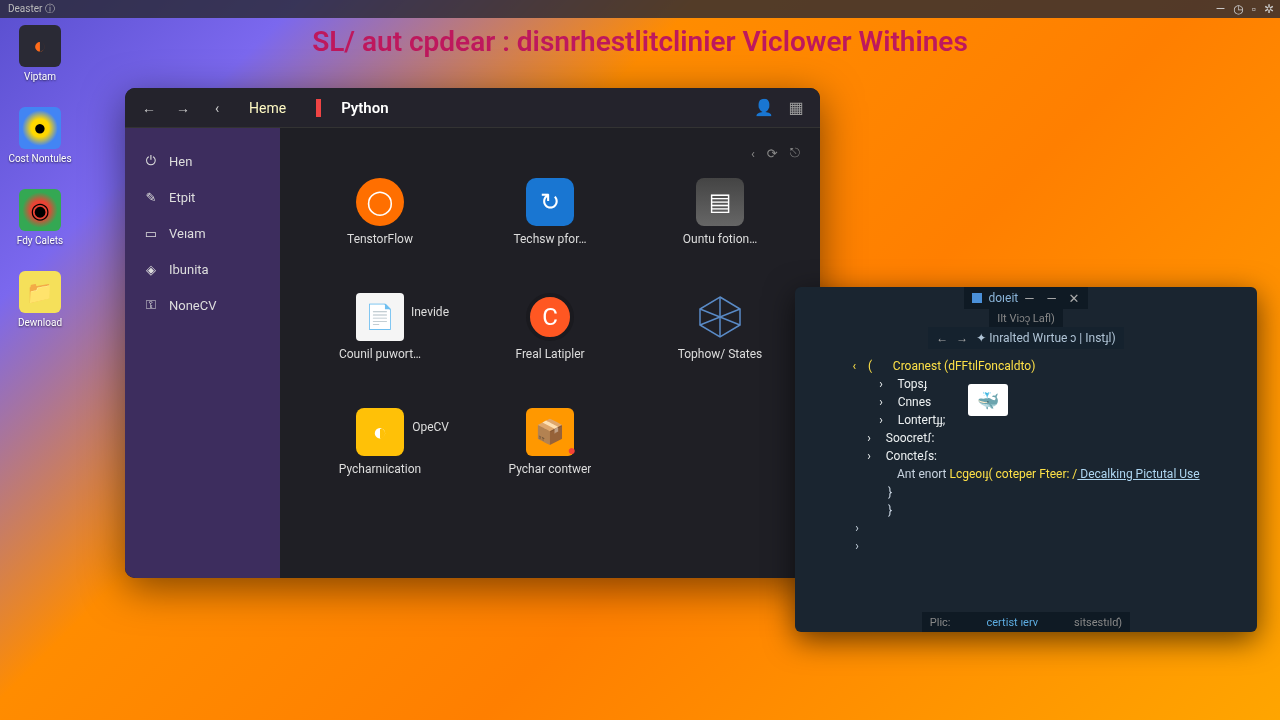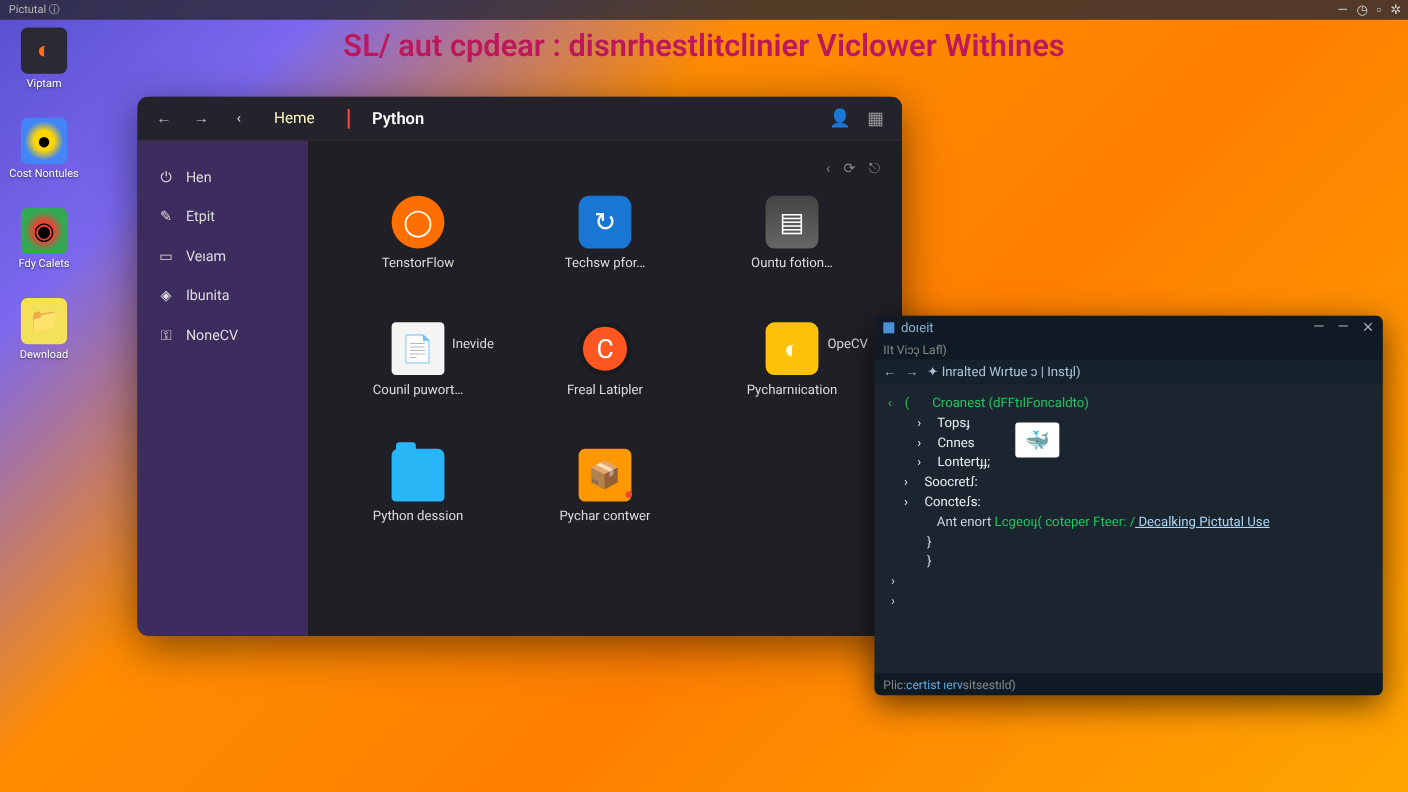--- a/index.html
+++ b/index.html
@@ -13,21 +13,21 @@
 .desktop-icon .lbl { color: #fff; font-size: 10px; text-align: left; text-shadow: 0 1px 2px rgba(0,0,0,0.6); }
 .ic-v { background: #2a2a35; color: #ff6b1a; }
 .ic-c { background: radial-gradient(circle, #ffd700 30%, #4285f4 60%); }
 .ic-p { background: radial-gradient(circle, #ea4335 30%, #34a853 60%); }
 .ic-d { background: #f5e05a; color: #8b7500; }
 .headline { position: absolute; top: 25px; left: 270px; right: 270px; text-align: center; color: #be185d; font-size: 28px; font-weight: 600; }
 .fm-window { position: absolute; top: 88px; left: 125px; width: 695px; height: 490px; background: #1a1a1f; border-radius: 10px; box-shadow: 0 10px 40px rgba(0,0,0,0.5); display: flex; flex-direction: column; overflow: hidden; }
 .fm-titlebar { height: 40px; background: #24232c; display: flex; align-items: center; padding: 0 12px; gap: 10px; border-bottom: 1px solid #333; }
 .nav-btn { width: 24px; height: 24px; display: flex; align-items: center; justify-content: center; color: #ccc; cursor: pointer; font-size: 14px; }
 .breadcrumb-item { color: #fef9c3; font-size: 14px; padding: 4px 10px; cursor: pointer; }
-.breadcrumb-current { color: #fff; font-weight: 600; font-size: 15px; border-left: 2px solid #ef4444; padding-left: 20px; margin-left: 10px; }
+.breadcrumb-current { color: #fff; font-weight: 600; font-size: 15px; border-left: 5px solid #ef4444; padding-left: 20px; margin-left: 10px; }
 .titlebar-right { margin-left: auto; display: flex; gap: 8px; }
 .tb-icon { width: 24px; height: 24px; display: flex; align-items: center; justify-content: center; color: #999; cursor: pointer; }
 .fm-body { flex: 1; display: flex; }
 .fm-sidebar { width: 155px; background: #3d2d5e; padding: 15px 0; }
 .sb-item { display: flex; align-items: center; gap: 10px; padding: 10px 18px; color: #ddd; font-size: 13px; cursor: pointer; }
 .sb-ic { width: 16px; height: 16px; display: inline-flex; align-items: center; justify-content: center; font-size: 13px; }
 .fm-content { flex: 1; background: #1f1f25; padding: 10px 20px; display: flex; flex-direction: column; }
 .content-bar { height: 30px; display: flex; align-items: center; justify-content: flex-end; gap: 12px; color: #888; font-size: 13px; }
 .content-bar span { cursor: pointer; }
 .grid-area { flex: 1; display: grid; grid-template-columns: repeat(3, 1fr); grid-auto-rows: 100px; gap: 15px 10px; padding-top: 10px; }
@@ -40,45 +40,45 @@
 .gi-tech { background: #1976d2; border-radius: 10px; }
 .gi-ountu { background: linear-gradient(#444, #666); }
 .gi-doc { background: #f5f5f5; color: #333; border-radius: 4px; }
 .gi-freal { background: #ff5722; border-radius: 50%; border: 4px solid #1a1a1f; }
 .gi-tophow { background: transparent; }
 .gi-opencv { background: #ffc107; border-radius: 8px; }
 .gi-folder { background: #29b6f6; border-radius: 6px 6px 4px 4px; position: relative; }
 .gi-folder::before { content: ''; position: absolute; top: -6px; left: 4px; width: 18px; height: 8px; background: #29b6f6; border-radius: 3px 3px 0 0; }
 .gi-pychar { background: #ff9800; border-radius: 6px; position: relative; }
 .gi-pychar::after { content: '●'; position: absolute; bottom: -2px; right: -2px; color: #f44336; font-size: 14px; }
-.term-window { position: absolute; top: 287px; left: 795px; width: 462px; height: 345px; background: #1a2530; border-radius: 6px; box-shadow: 0 8px 30px rgba(0,0,0,0.6); display: flex; flex-direction: column; overflow: hidden; font-family: 'Consolas', 'Monaco', monospace; font-size: 12px; }
+.term-window { position: absolute; top: 287px; left: 795px; width: 462px; height: 345px; background: #1a2530; border-radius: 6px; box-shadow: 0 8px 30px rgba(0,0,0,0.6); display: flex; flex-direction: column; overflow: hidden; font-family: 'Consolas', 'Monaco', monospace; font-size: 12px; align-items: center; }
 .term-title { height: 22px; background: #0f1a24; display: flex; align-items: center; padding: 0 8px; gap: 6px; color: #8ab4d8; }
 .term-title-ic { width: 10px; height: 10px; background: #4a90d9; }
 .term-controls { margin-left: auto; display: flex; gap: 12px; color: #aaa; }
 .term-controls span { cursor: pointer; font-size: 13px; }
 .term-menu { height: 18px; background: #0f1a24; padding: 0 8px; color: #888; font-size: 11px; display: flex; align-items: center; }
 .term-toolbar { height: 22px; background: #15222e; display: flex; align-items: center; padding: 0 8px; gap: 8px; color: #aaa; }
 .term-toolbar .arr { cursor: pointer; }
 .term-path { color: #b0c4d6; }
 .term-content { flex: 1; padding: 8px 12px; color: #c8d4e0; line-height: 1.5; overflow: hidden; position: relative; }
 .term-line { white-space: pre; }
-.term-cyan { color: #22c55e; }
+.term-cyan { color: #fde047; }
 .term-white { color: #ecf0f1; }
 .term-link { color: #aed6f1; text-decoration: underline; }
 .term-thumb { position: absolute; top: 35px; left: 128px; width: 40px; height: 32px; background: #fff; border-radius: 3px; display: flex; align-items: center; justify-content: center; }
 .term-thumb::after { content: '🐳'; font-size: 18px; }
-.term-status { height: 20px; background: #0f1a24; padding: 0 8px; color: #888; display: flex; align-items: center; font-size: 11px; }
+.term-status { height: 20px; background: #0f1a24; padding: 0 8px; color: #888; display: flex; align-items: center; font-size: 11px; gap: 36px; }
 .term-status .cy { color: #5dade2; }
 svg.wire { stroke: #5a8bc7; stroke-width: 1.5; fill: none; }
 </style>
 </head>
 <body>
 
 <div class="desktop-top">
-  <span>Pictutal  ⓘ</span>
+  <span>Deaster  ⓘ</span>
 </div>
 <div class="top-controls">
   <span>—</span>
   <span>◷</span>
   <span>▫</span>
   <span>✲</span>
 </div>
 
 <div class="desktop-icons">
   <div class="desktop-icon">
@@ -157,26 +157,33 @@
           </div>
           <div class="grid-item">
             <div class="gi-icon gi-doc gi-sub" data-sub="Inevide">📄</div>
             <div class="gi-label">Counil puwort…</div>
           </div>
           <div class="grid-item">
             <div class="gi-icon gi-freal">C</div>
             <div class="gi-label">Freal Latipler</div>
           </div>
           <div class="grid-item">
+            <div class="gi-icon gi-tophow">
+              <svg class="wire" width="48" height="48" viewBox="0 0 48 48">
+                <polygon points="24,4 44,16 44,32 24,44 4,32 4,16"></polygon>
+                <line x1="24" y1="4" x2="24" y2="44"></line>
+                <line x1="4" y1="16" x2="44" y2="32"></line>
+                <line x1="44" y1="16" x2="4" y2="32"></line>
+              </svg>
+            </div>
+            <div class="gi-label">Tophow/ States</div>
+          </div>
+          <div class="grid-item">
             <div class="gi-icon gi-opencv gi-sub" data-sub="OpeCV">◐</div>
             <div class="gi-label">Pycharnıication</div>
-          </div>
-          <div class="grid-item">
-            <div class="gi-icon gi-folder"></div>
-            <div class="gi-label">Python dession</div>
           </div>
           <div class="grid-item">
             <div class="gi-icon gi-pychar">📦</div>
             <div class="gi-label">Pychar contwer</div>
           </div>
         </div>
     </div>
   </div>
 </div>
 

